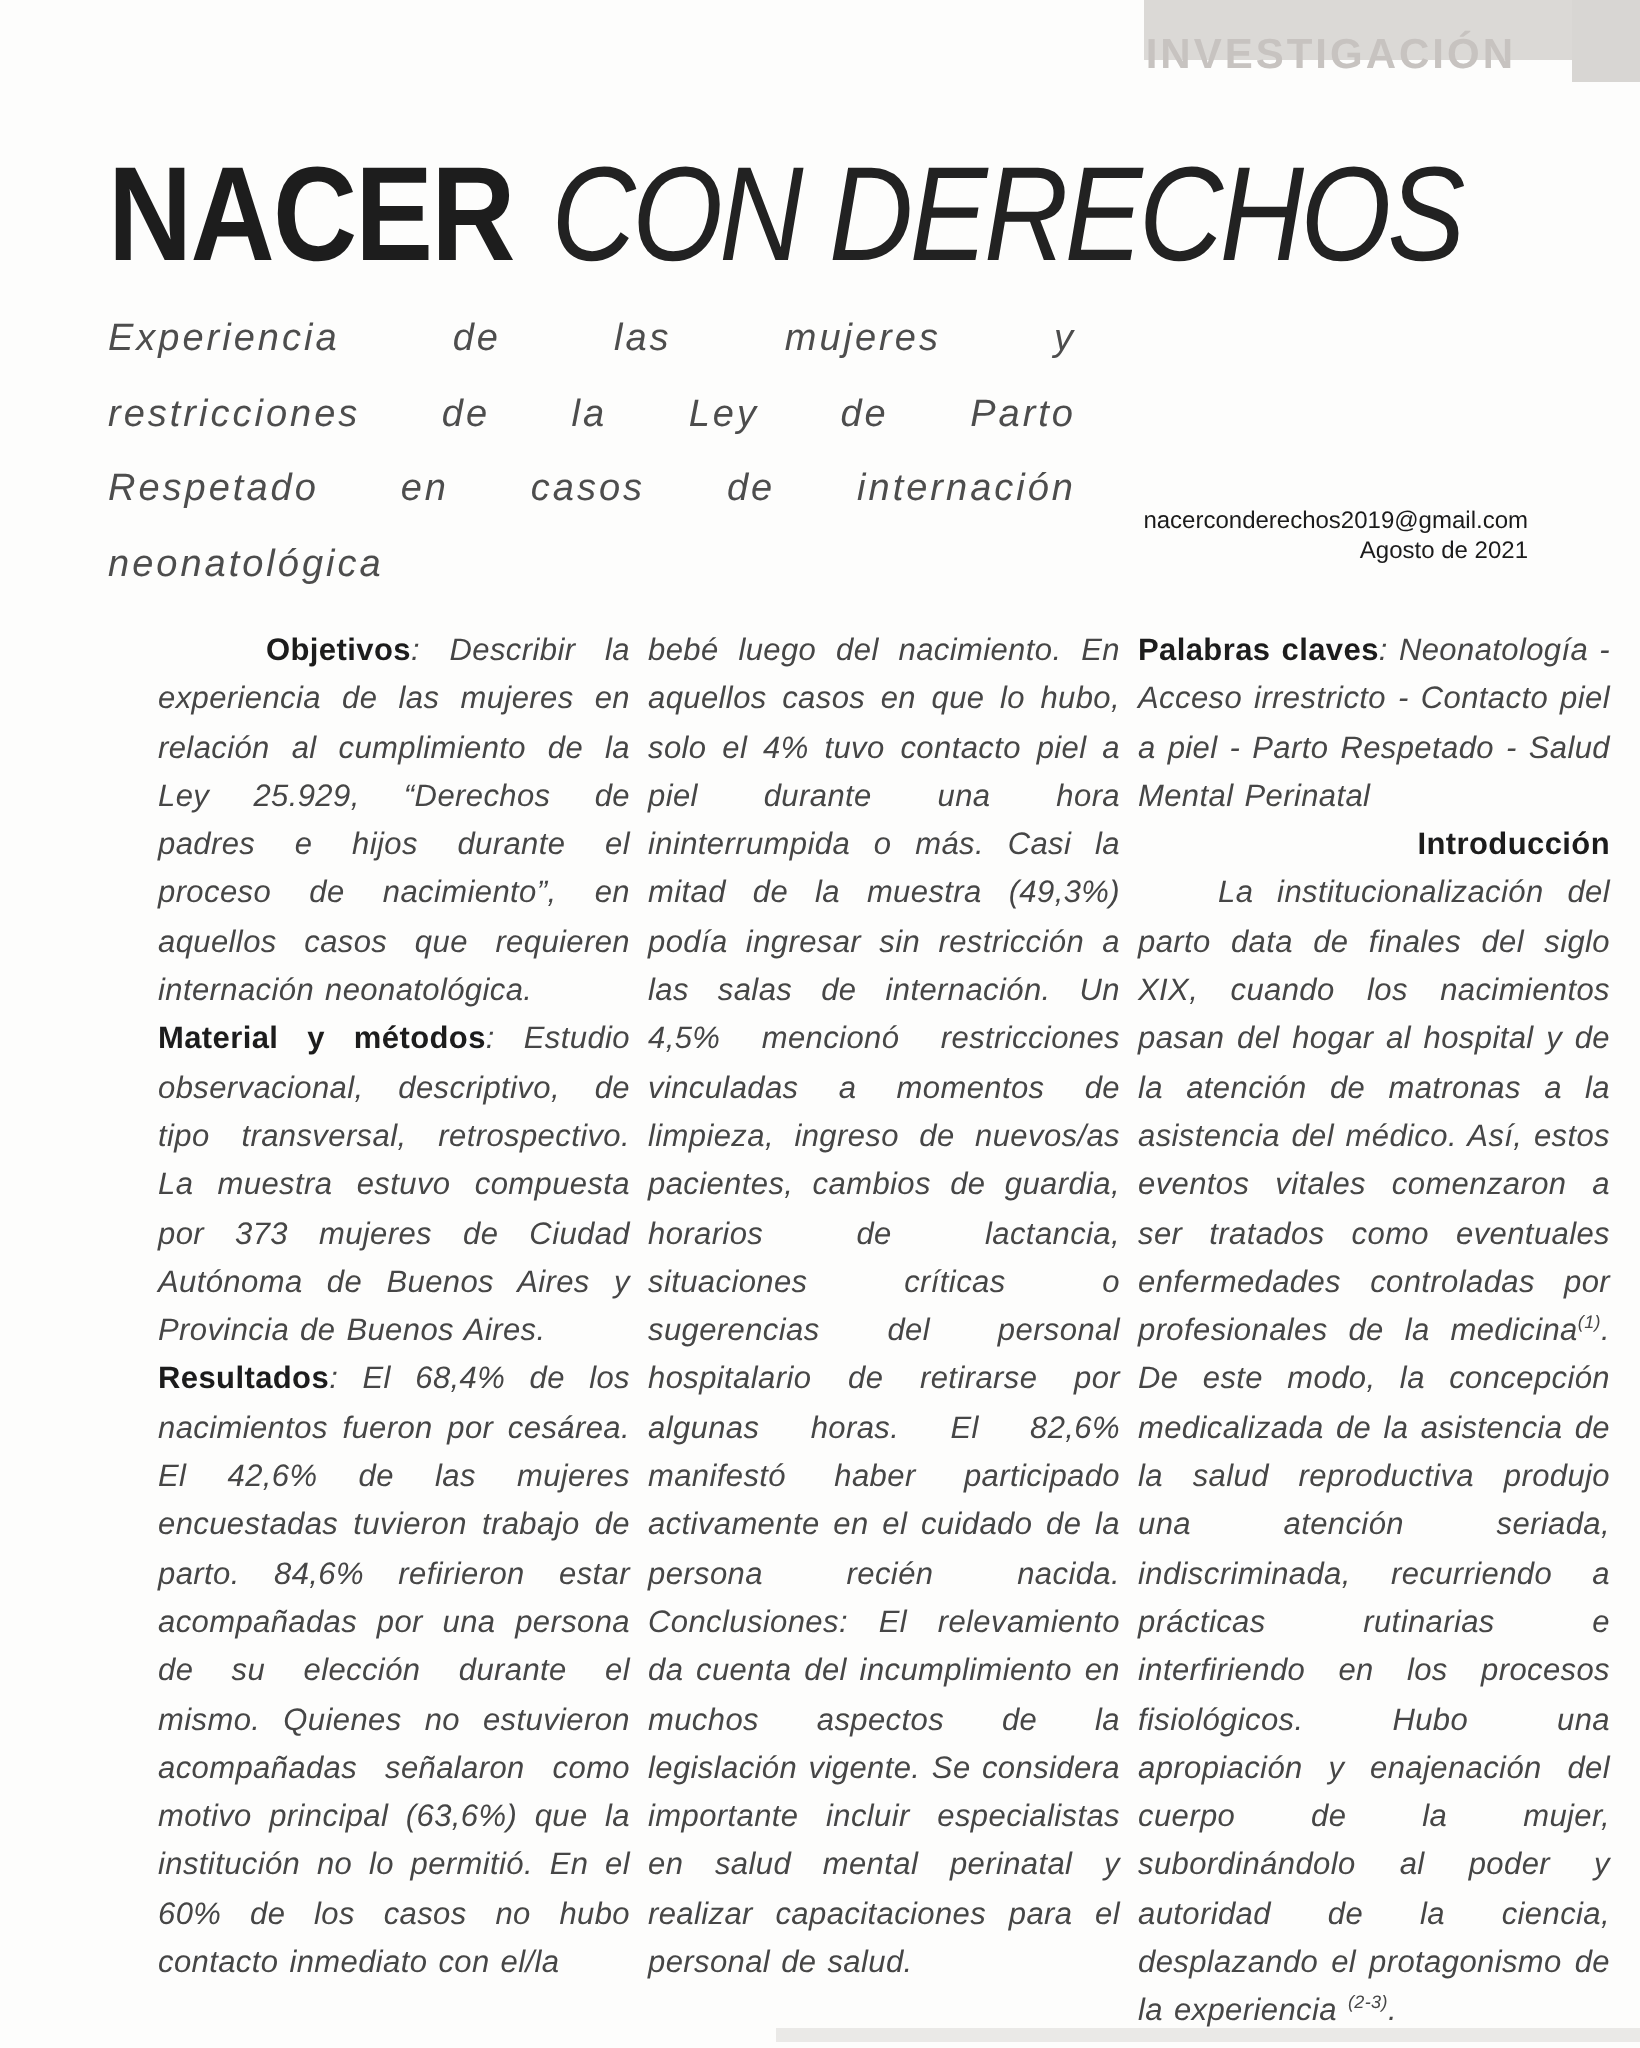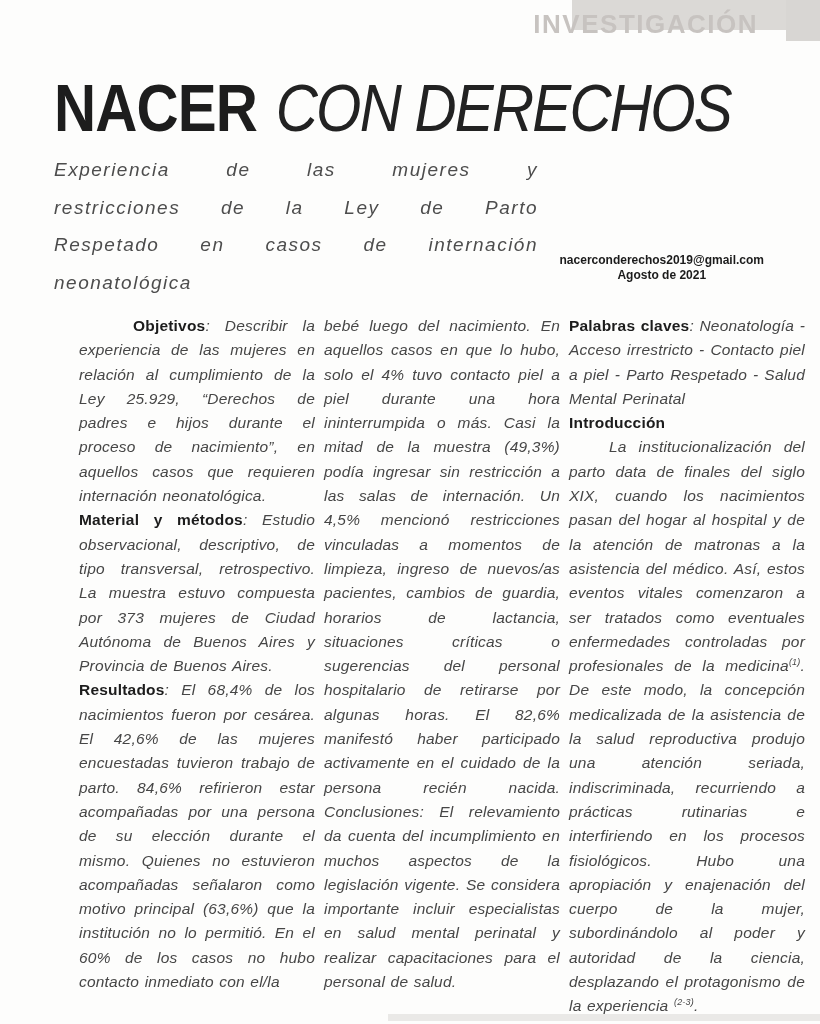--- a/index.html
+++ b/index.html
@@ -6,57 +6,57 @@
   .page {
     position:relative; width:820px; height:1024px; background:#fefefdff;
     background:#fdfdfc; overflow:hidden;
     font-family:"Liberation Sans", sans-serif;
   }
   
   .banner {position:absolute; left:572px; top:0; width:248px; height:30px; background:#dbd9d6;}
   .edge-patch {position:absolute; right:0; top:0; width:34px; height:41px; background:#d8d6d3;}
   .banner-label {
     position:absolute; bottom:-10px; right:62px;
-    font-size:26px; font-weight:700; letter-spacing:1.5px; color:#c7c3c0;
+    font-size:21px; font-weight:700; letter-spacing:1.5px; color:#c7c3c0;
   }
   
   .title {
     position:absolute; left:54px; top:74px; margin:0;
     font-size:67px; line-height:1; color:#1d1d1d; white-space:nowrap;
     transform:scaleX(0.87); transform-origin:left top; letter-spacing:-1px;
   }
   .t-main {font-weight:700;}
   .t-italic {font-style:italic; font-weight:400; margin-left:4px; letter-spacing:-2px; color:#222;}
   
   .subtitle {
     position:absolute; left:54px; top:151px; width:484px;
     font-style:italic; font-size:19px; color:#4d4d4d;
     line-height:37.5px; letter-spacing:1.5px;
   }
   .s-line {display:block; text-align:justify; text-align-last:justify;}
   .s-line.last {text-align-last:left;}
   
   .contact {
-    position:absolute; right:56px; top:253px; text-align:center;
-    font-weight:700; font-size:12px; line-height:15px; color:#1b1b1b;
+    position:absolute; right:56px; top:253px; text-align:right;
+    font-weight:400; font-size:12px; line-height:15px; color:#1b1b1b;
   }
   
   .columns {position:absolute; left:54px; top:314px; width:726px; display:flex; gap:9px;margin-left:25px;}
   .col {
     flex:1 1 0; min-width:0;
     font-size:15.5px; line-height:24.3px; font-style:italic;
     color:#464646; letter-spacing:0.2px; word-spacing:1px;
   }
   .para {margin:0; text-align:justify;}
   .lbl {font-style:normal; font-weight:700; color:#1c1c1c;}
   .indent1 {text-indent:54px;}
   .indent2 {text-indent:40px;}
   .intro-h {
     margin:0; font-style:normal; font-weight:700; color:#1c1c1c;
-    font-size:15.5px; line-height:24.3px; text-align:left;
+    font-size:15.5px; line-height:24.3px; text-align:right;
   }
   sup.ref {font-size:9px; line-height:0; font-style:italic; color:#464646;}
   
   .bottom-strip {position:absolute; left:388px; right:0; bottom:3px; height:7px; background:#eae9e7;}
 </style>
 </head>
 <body>
 
 <div class="page">
 

